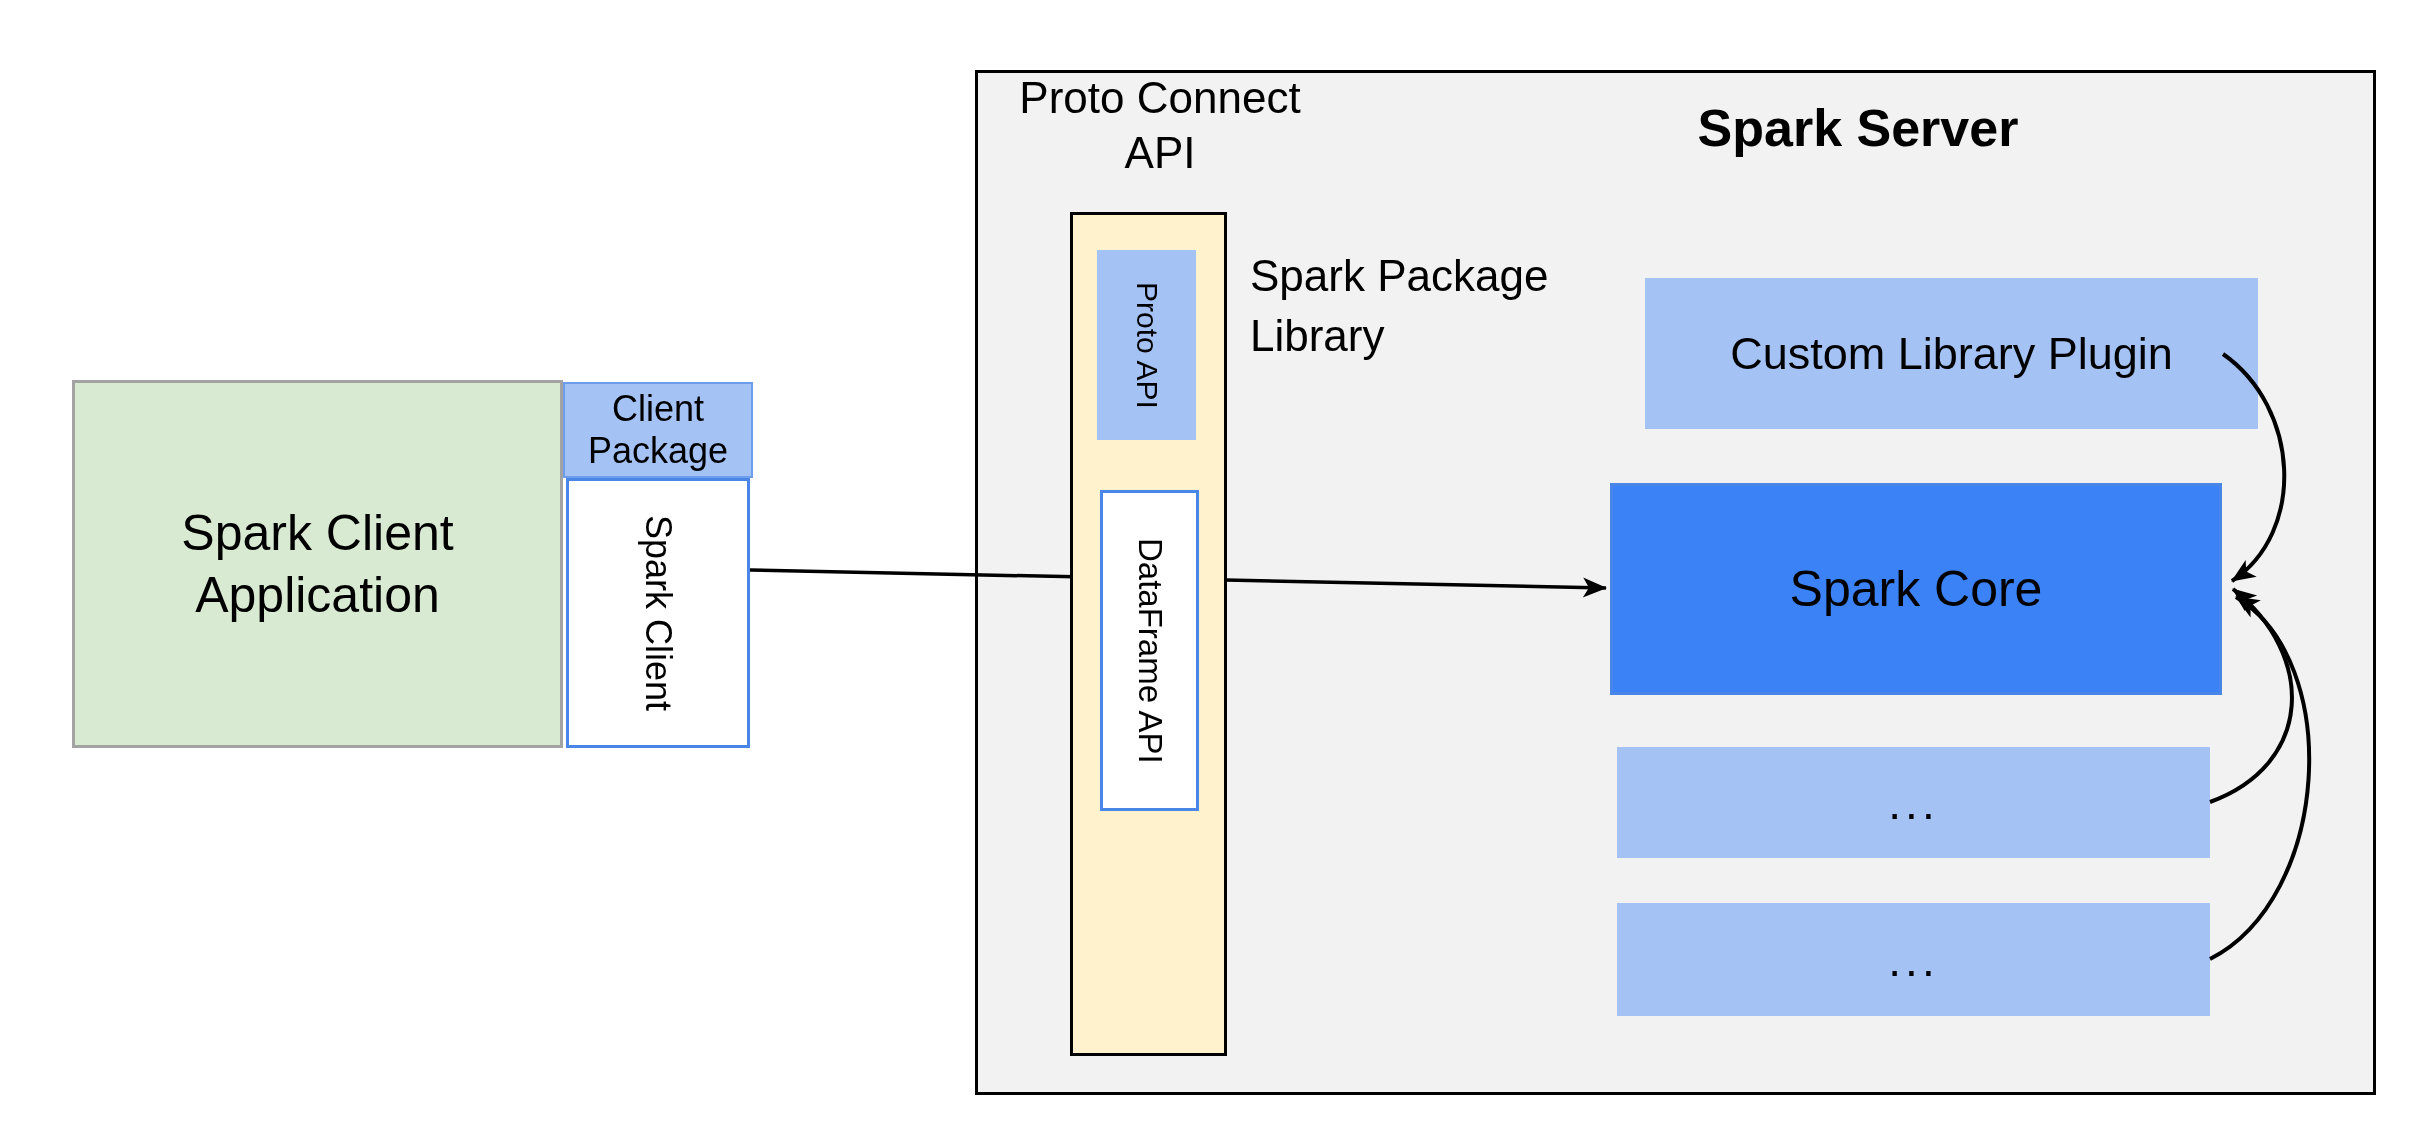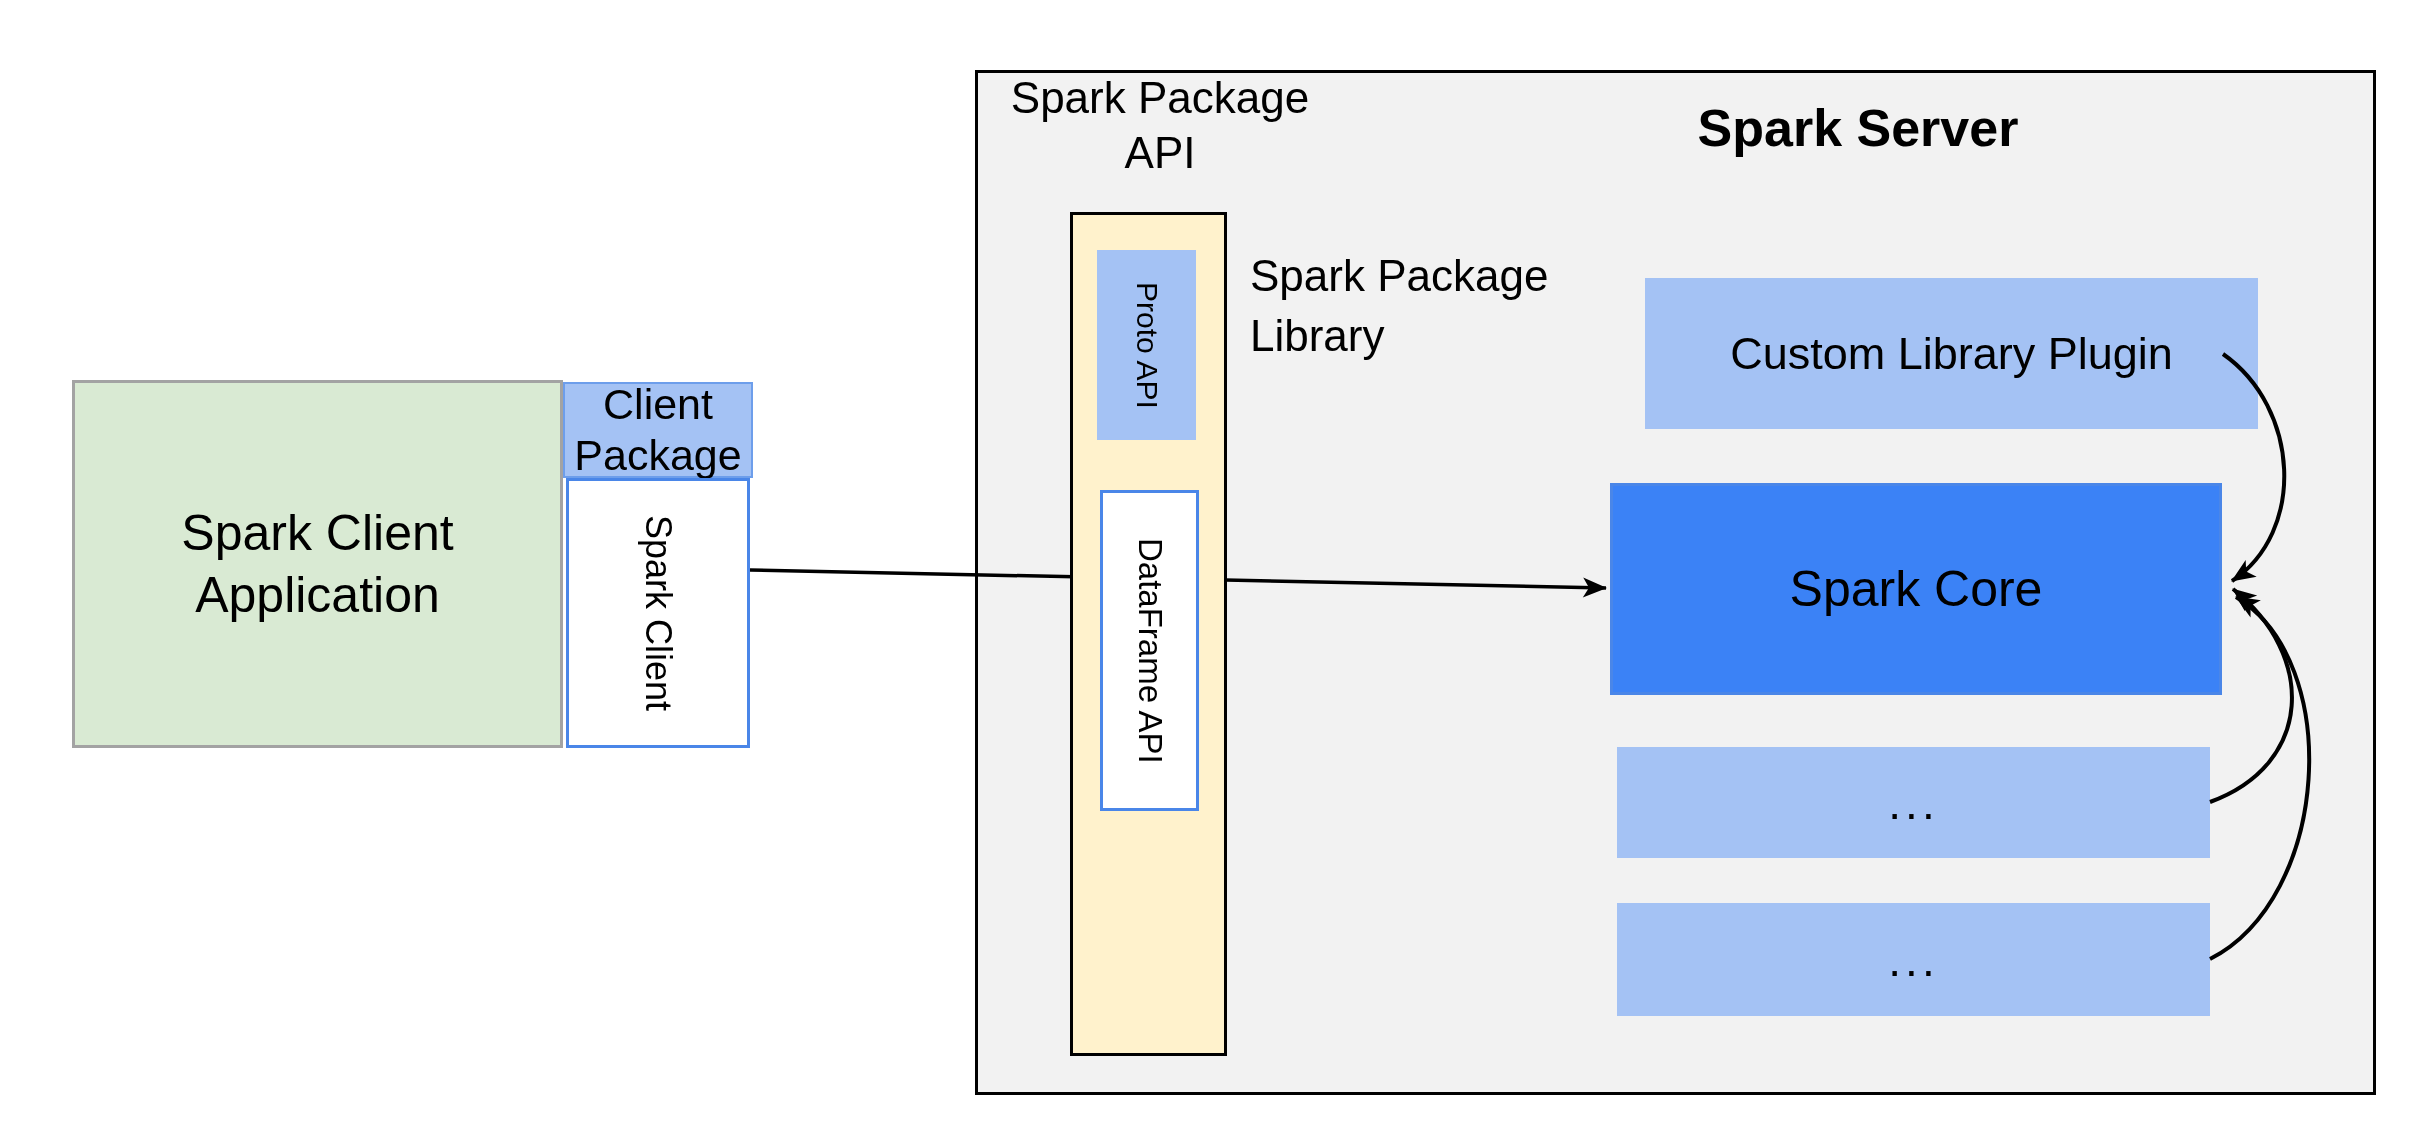--- a/index.html
+++ b/index.html
@@ -111,21 +111,21 @@
     font-size: 50px; line-height: 1.24;
   }
   .green-box .wrap-constraint { width: 445px; }
   .package-box {
     left: 563px; top: 382px; width: 190px; height: 96px;
     background: #a4c2f4;
     border: 2px solid #6d9eeb;
     z-index: 2;
     display: flex; align-items: center; justify-content: center;
     text-align: center;
-    font-size: 43px; line-height: 1.18;
+    font-size: 36px; line-height: 1.18;
   }
   .package-box .wrap-constraint { width: 170px; }
   .client-box {
     left: 566px; top: 478px; width: 184px; height: 270px;
     background: #ffffff;
     border: 3px solid #4a86e8;
     z-index: 2;
     display: flex; align-items: center; justify-content: center;
   }
   .client-box .vtext { font-size: 36px; }
@@ -149,21 +149,21 @@
   <div class="abs yellow-box"></div>
 
   <div class="abs proto-box">
     <span class="vtext">Proto API</span>
   </div>
 
   <div class="abs dataframe-box">
     <span class="vtext">DataFrame API</span>
   </div>
 
-  <div class="abs t-label connect-api-label">Spark Package API</div>
+  <div class="abs t-label connect-api-label">Proto Connect API</div>
   <div class="abs t-label server-title">Spark Server</div>
   <div class="abs t-label library-label">Spark Package Library</div>
 
   <div class="abs plugin-box">
     <span>Custom Library Plugin</span>
   </div>
   <div class="abs core-box">
     <span>Spark Core</span>
   </div>
   <div class="abs dots-box dots-box-top">

